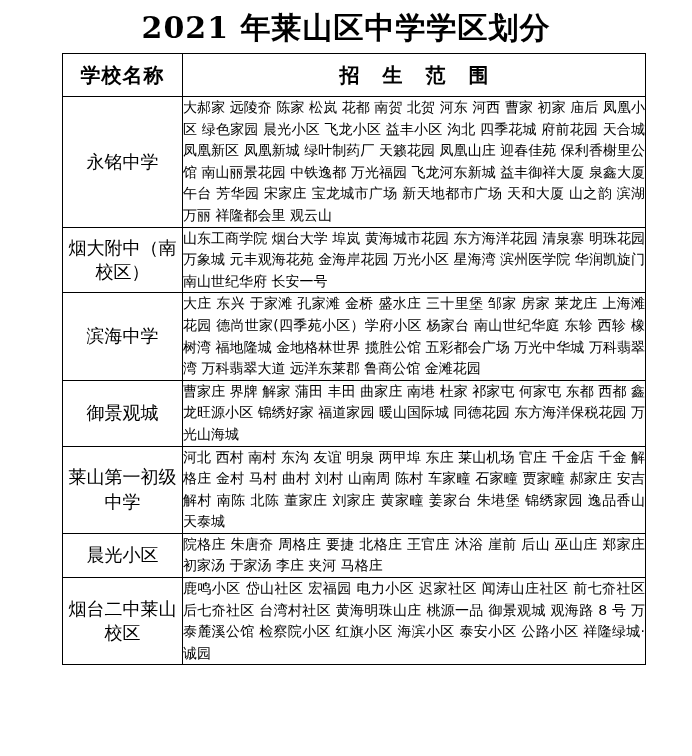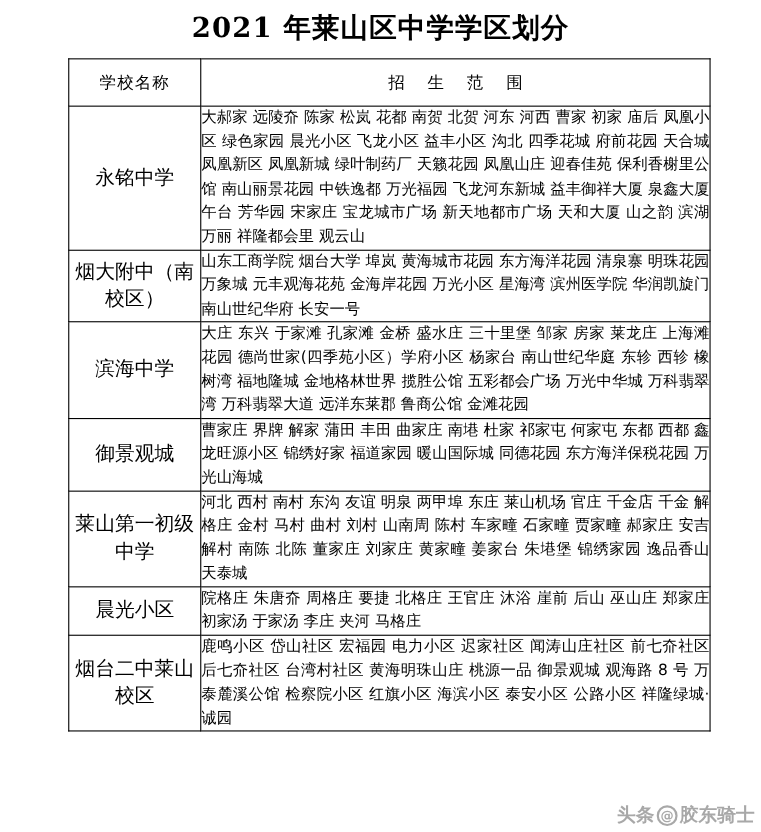--- a/index.html
+++ b/index.html
@@ -20,21 +20,21 @@
     width: 692px;
     height: 756px;
     position: relative;
     box-sizing: border-box;
   }
 
   .doc-title {
     text-align: center;
     font-family: "DejaVu Serif", "Liberation Serif", serif;
     font-weight: bold;
-    font-size: 25px;
+    font-size: 30px;
     letter-spacing: 1px;
     line-height: 1;
     padding-top: 13px;
     padding-bottom: 0;
     color: #000;
   }
 
   .table-wrap {
     position: absolute;
     left: 62px;
@@ -54,22 +54,22 @@
     padding: 0;
   }
 
   
   col.c-school { width: 120px; }
   col.c-range  { width: 463px; }
 
   .hdr-cell {
     text-align: center;
     font-family: "DejaVu Serif", "Liberation Serif", serif;
-    font-weight: normal;
-    font-size: 15px;
+    font-weight: bold;
+    font-size: 20px;
     height: 42px;
     line-height: 42px;
     letter-spacing: 1px;
   }
   .hdr-cell.range {
     letter-spacing: 8px;
     text-indent: 8px;
   }
 
   .school-cell {
@@ -158,17 +158,14 @@
           <td class="range-cell">院格庄  朱唐夼  周格庄  要捷  北格庄  王官庄  沐浴  崖前 后山 巫山庄  郑家庄  初家汤  于家汤  李庄  夹河  马格庄</td>
         </tr>
         <tr>
           <td class="school-cell">烟台二中莱山校区</td>
           <td class="range-cell">鹿鸣小区  岱山社区  宏福园  电力小区  迟家社区  闻涛山庄社区  前七夼社区  后七夼社区  台湾村社区  黄海明珠山庄 桃源一品 御景观城 观海路 8 号 万泰麓溪公馆 检察院小区 红旗小区 海滨小区 泰安小区 公路小区 祥隆绿城·诚园</td>
         </tr>
       </tbody>
     </table>
   </div>
 
-  <div class="watermark">
-    <span>头条</span><span class="wm-at">@</span><span>胶东骑士</span>
-  </div>
 
 </div>
 
 </body></html>

